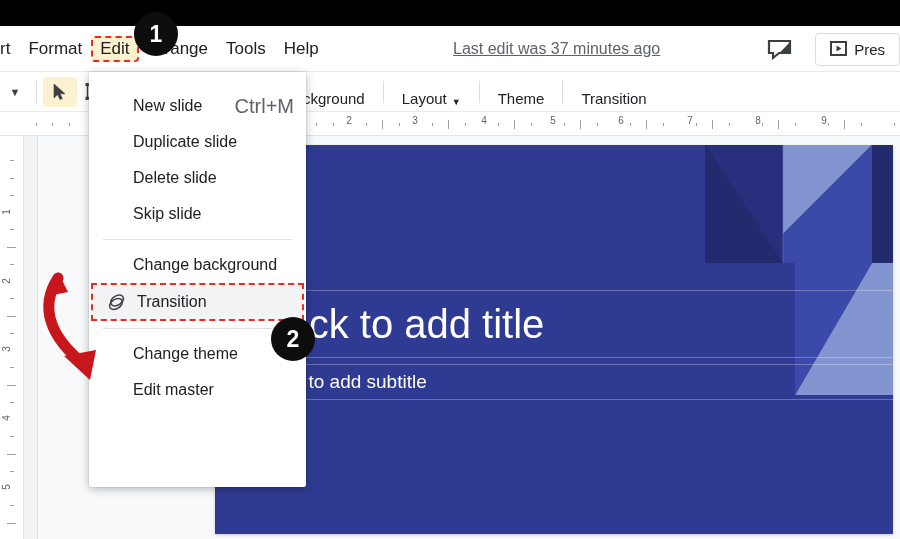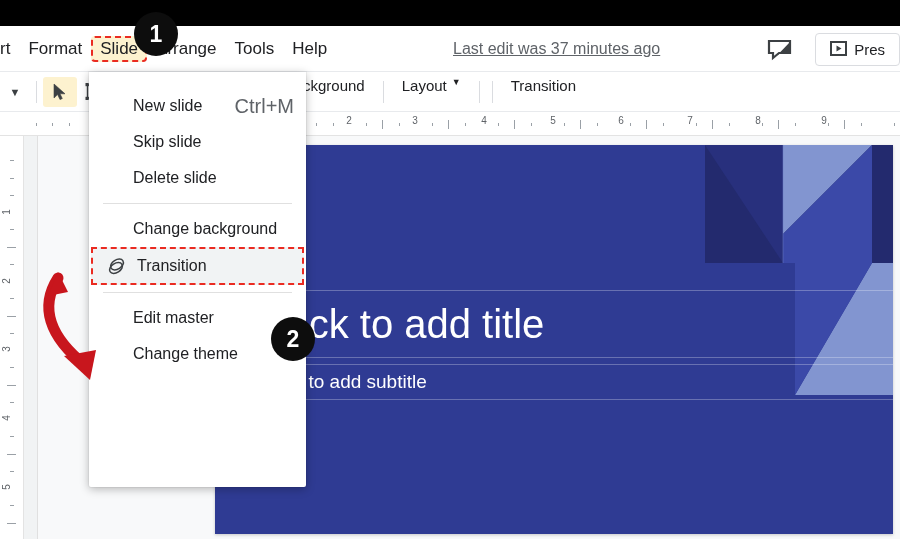--- a/index.html
+++ b/index.html
@@ -69,21 +69,21 @@
   }
   .tb-caret { width: 30px; display: flex; align-items: center; justify-content: center; color: #3c4043; font-size: 11px; }
   .tb-sep { width: 1px; height: 22px; background: #dadce0; margin: 0 6px; }
   .tb-btn {
     width: 34px; height: 30px; display: flex; align-items: center; justify-content: center;
     border-radius: 3px;
   }
   .tb-btn.sel { background: #fdf2cf; }
   .tb-text {
     font-size: 15px; color: #202124; padding: 0 12px; white-space: nowrap;
-    display: flex; align-items: flex-start; gap: 5px; height: 30px;
+    display: flex; align-items: flex-end; gap: 5px; height: 30px;
   }
 
   
   .ruler-h {
     position: absolute; left: 0; top: 112px; width: 900px; height: 24px;
     background: #ffffff; border-bottom: 1px solid #e3e3e3;
     overflow: hidden;
   }
   .ruler-v {
     position: absolute; left: 0; top: 136px; width: 24px; height: 403px;
@@ -176,21 +176,21 @@
 <body>
 
 <div id="app">
 
   <div class="top-black"></div>
 
   <div class="menubar">
     <div class="menu-items">
       <div class="menu-item clipped">rt</div>
       <div class="menu-item">Format</div>
-      <div class="menu-item active">Slide</div>
+      <div class="menu-item active">Edit</div>
       <div class="menu-item">Arrange</div>
       <div class="menu-item">Tools</div>
       <div class="menu-item">Help</div>
     </div>
 
     <div class="lastedit">Last edit was 37 minutes ago</div>
 
     <div class="comment-icon">
       <svg width="28" height="24" viewBox="0 0 28 24">
         <path d="M3 3 h21 v12 h-11 l-6 5 v-5 h-4 z" fill="none" stroke="#3c4043" stroke-width="2.2"></path>
@@ -230,20 +230,23 @@
     <div style="width:180px"></div>
     <div class="tb-text">
       <span>ckground</span>
     </div>
     <div class="tb-sep"></div>
     <div class="tb-text">
       <span>Layout</span>
       <span style="font-size:9px;">▼</span>
     </div>
     <div class="tb-sep"></div>
+    <div class="tb-text">
+      <span>Theme</span>
+    </div>
     <div class="tb-sep"></div>
     <div class="tb-text">
       <span>Transition</span>
     </div>
   </div>
 
   <div class="ruler-h">
     <div id="rh-ticks">
         <div class="rh-tick" style="left: 35.5px; top: 11px; width: 1px; height: 3px;"></div>
         <div class="rh-tick" style="left: 52px; top: 11px; width: 1px; height: 3px;"></div>
@@ -375,48 +378,51 @@
       </div>
     </div>
   </div>
 
   <div class="dropdown">
     <div class="dd-item">
       <span>New slide</span>
       <span class="dd-shortcut">Ctrl+M</span>
     </div>
     <div class="dd-item">
+      <span>Duplicate slide</span>
+    </div>
+    <div class="dd-item">
+      <span>Delete slide</span>
+    </div>
+    <div class="dd-item">
       <span>Skip slide</span>
-    </div>
-    <div class="dd-item">
-      <span>Delete slide</span>
     </div>
 
     <div class="dd-sep"></div>
 
     <div class="dd-item">
       <span>Change background</span>
     </div>
     <div class="dd-item highlight">
       <span class="dd-icon">
         <svg width="22" height="18" viewBox="0 0 22 18">
           <ellipse cx="11" cy="11" rx="7" ry="4.6" transform="rotate(-32 11 11)" fill="none" stroke="#3c4043" stroke-width="1.5"></ellipse>
           <ellipse cx="12" cy="7.5" rx="7" ry="4.6" transform="rotate(-32 12 7.5)" fill="none" stroke="#3c4043" stroke-width="1.5"></ellipse>
         </svg>
       </span>
       <span>Transition</span>
     </div>
 
     <div class="dd-sep"></div>
 
     <div class="dd-item">
+      <span>Change theme</span>
+    </div>
+    <div class="dd-item">
       <span>Edit master</span>
-    </div>
-    <div class="dd-item">
-      <span>Change theme</span>
     </div>
   </div>
 
   <svg class="arrow-svg" width="120" height="130" viewBox="0 0 120 130">
     <path d="M40 16 C 22 44, 30 74, 68 104" fill="none" stroke="#c8161d" stroke-width="11" stroke-linecap="round"></path>
     <polygon points="72,118 46,94 78,88" fill="#c8161d"></polygon>
     <polygon points="40,10 30,34 50,30" fill="#c8161d"></polygon>
   </svg>
 
   <div class="badge badge-1">

